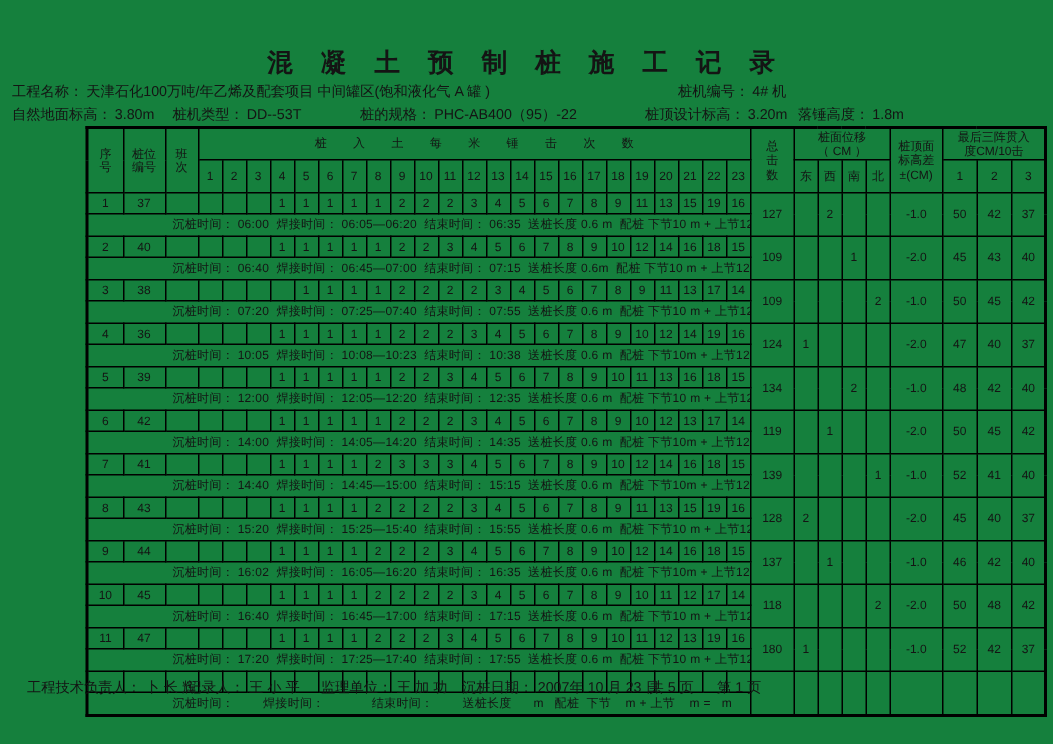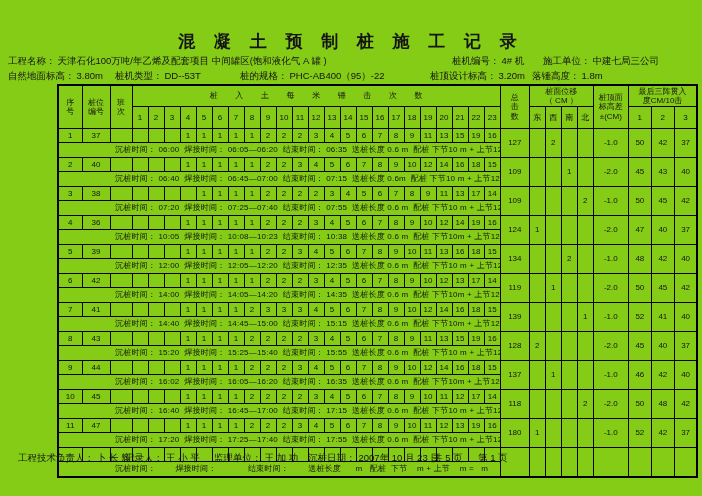--- a/index.html
+++ b/index.html
@@ -1,20 +1,20 @@
 <!DOCTYPE html>
 <html><head>
 <meta charset="utf-8">
 <style>
   html,body { margin:0; padding:0; }
   body {
     width:702px; height:496px; background:#fbfbf9; position:relative;
     font-family:"Liberation Sans","DejaVu Sans",sans-serif; color:#141414;
   }
-  .page { position:absolute; inset:0; background:#84cc16; }
+  .page { position:absolute; inset:0; background:#15803d; }
   .doc-title {
     position:absolute; top:30px; left:0; width:702px; text-align:center;
     font-size:17px; font-weight:bold; letter-spacing:7px; white-space:nowrap;
   }
   .info-item { position:absolute; font-size:9.5px; white-space:nowrap; }
   .info-item .lbl { margin-right:2px; }
   table.rec {
     position:absolute; left:57px; top:84px; width:640px;
     border-collapse:collapse; table-layout:fixed;
     border:2px solid #000;
@@ -41,23 +41,20 @@
 <div class="page">
 
   <div class="doc-title">混 凝 土 预 制 桩 施 工 记 录</div>
 
   <div class="info-item" style="left:8px; top:55px;">
     <span class="lbl">工程名称：</span><span>天津石化100万吨/年乙烯及配套项目 中间罐区(饱和液化气 A 罐 )</span>
   </div>
   <div class="info-item" style="left:452px; top:55px;">
     <span class="lbl">桩机编号：</span><span>4# 机</span>
   </div>
-  <div class="info-item" style="left:543px; top:55px;">
-    <span class="lbl">施工单位：</span><span>中建七局三公司</span>
-  </div>
   <div class="info-item" style="left:8px; top:70px;">
     <span class="lbl">自然地面标高：</span><span>3.80m</span>
   </div>
   <div class="info-item" style="left:115px; top:70px;">
     <span class="lbl">桩机类型：</span><span>DD--53T</span>
   </div>
   <div class="info-item" style="left:240px; top:70px;">
     <span class="lbl">桩的规格：</span><span>PHC-AB400（95）-22</span>
   </div>
   <div class="info-item" style="left:430px; top:70px;">

